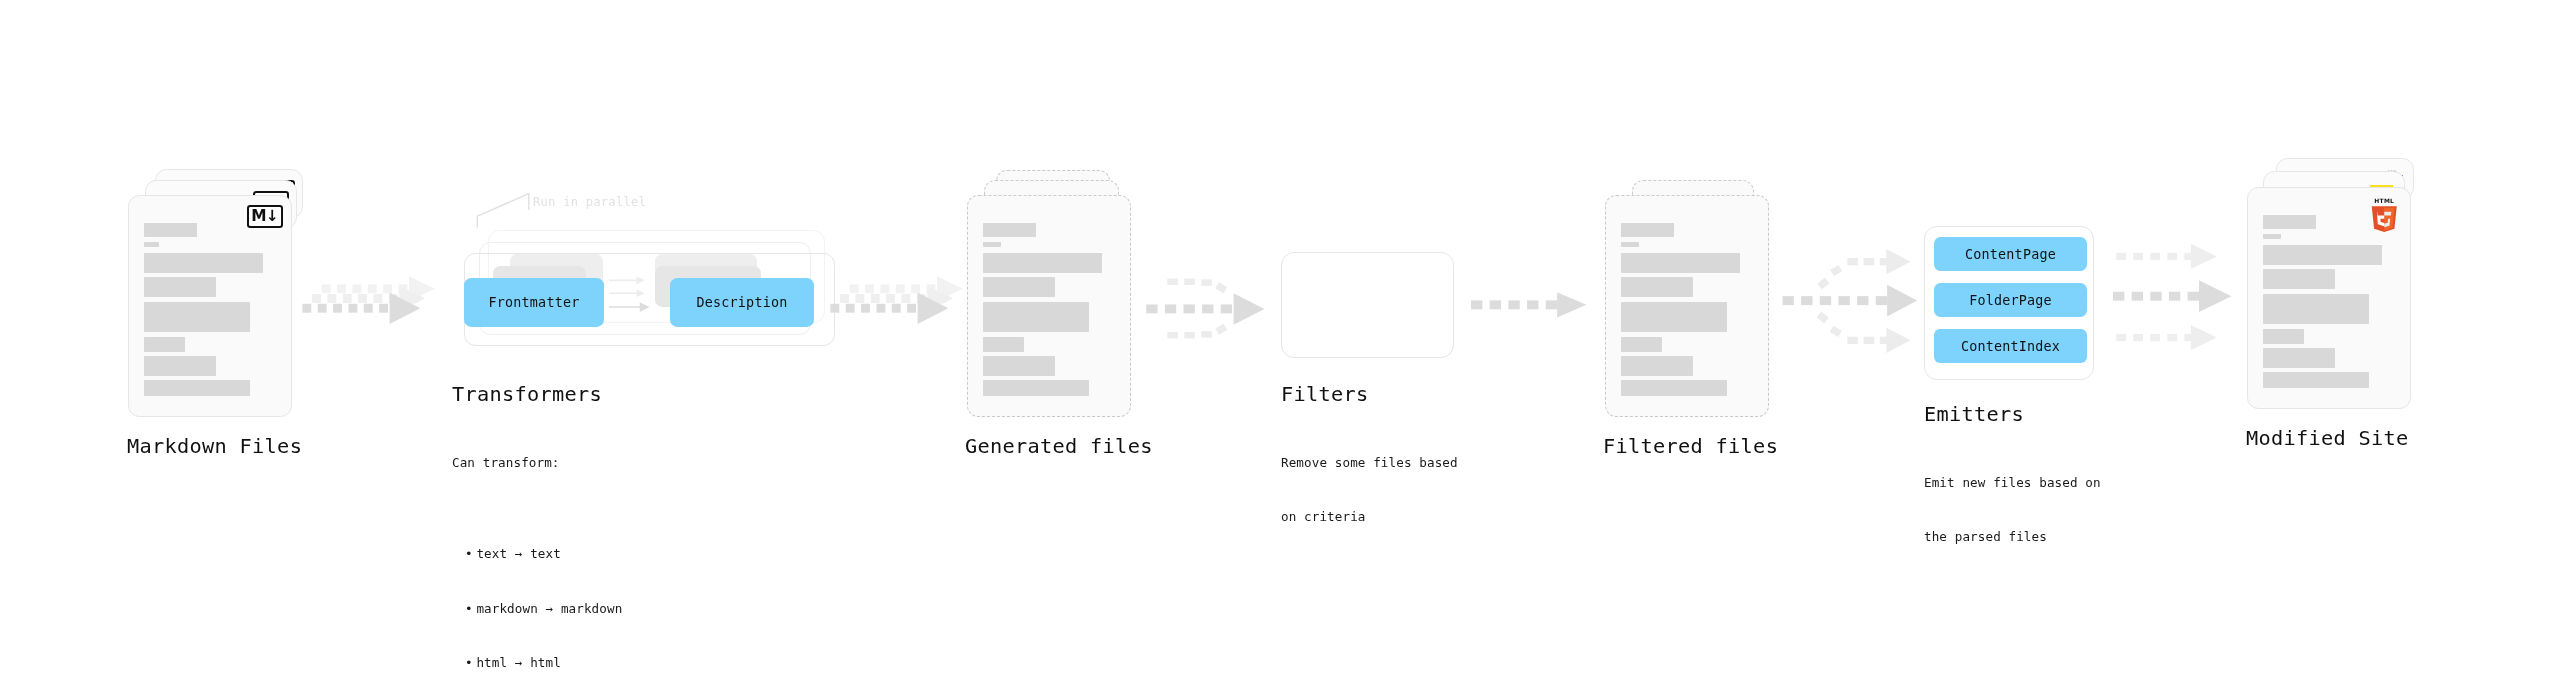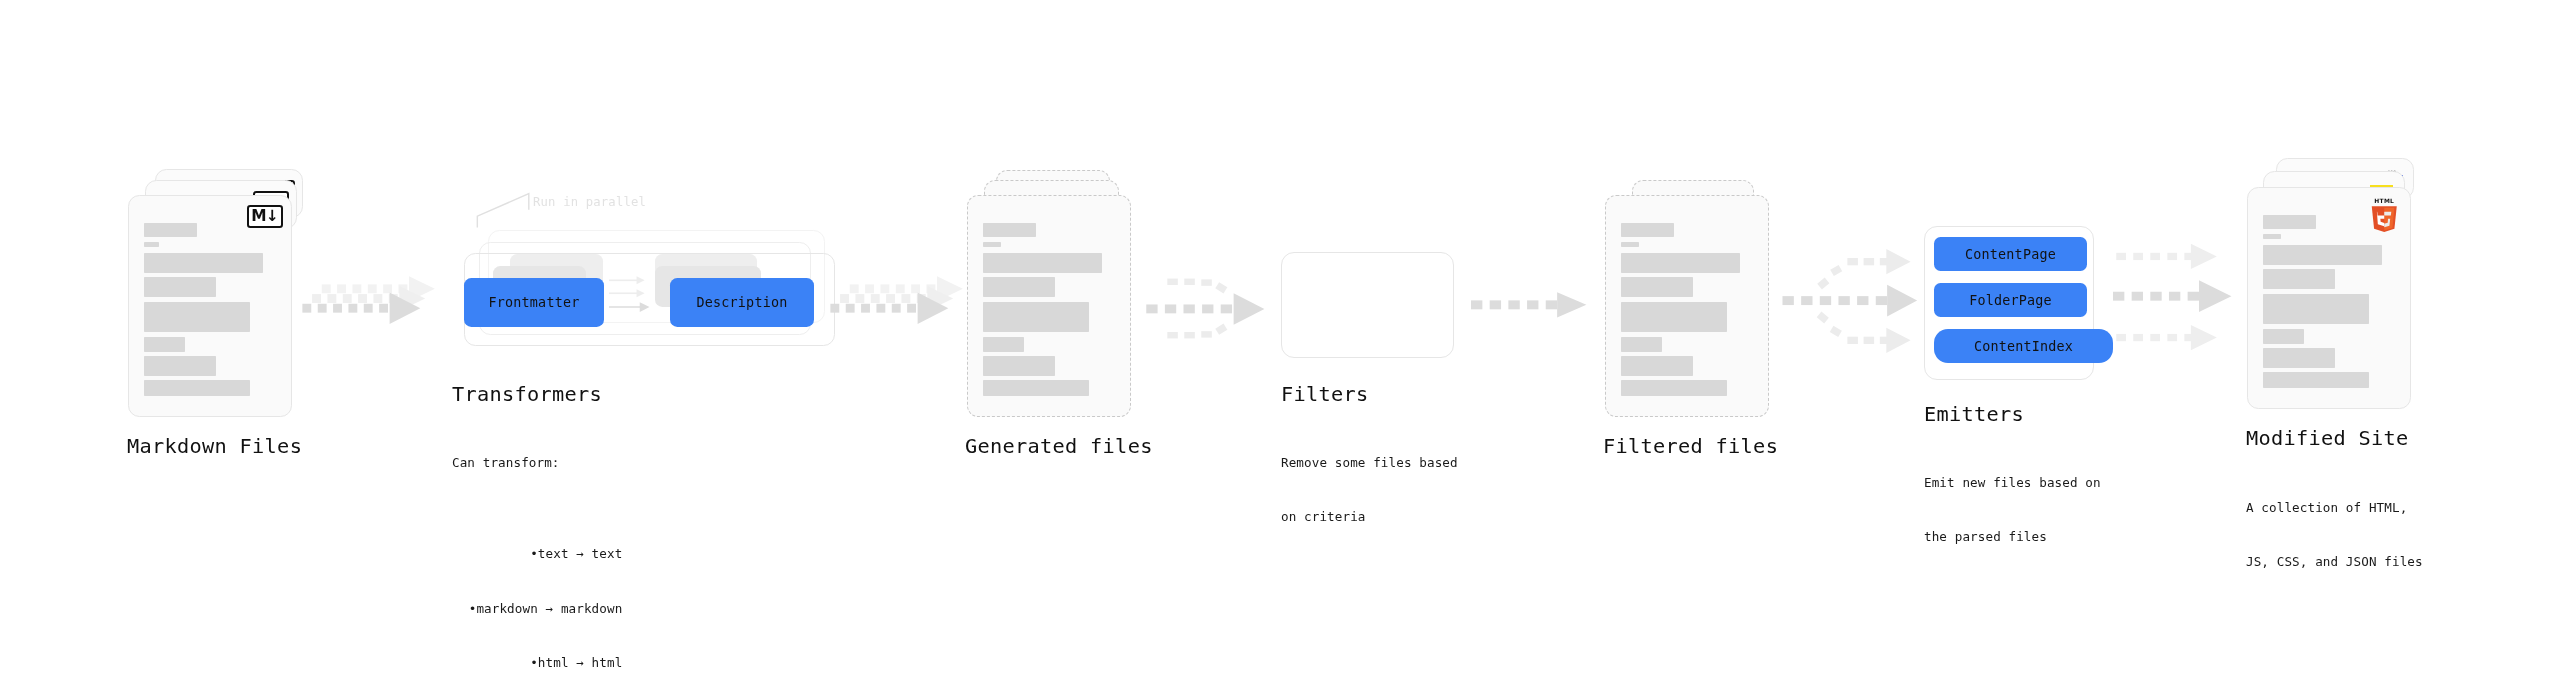--- a/index.html
+++ b/index.html
@@ -88,40 +88,40 @@
     line-height: 1.45;
     color: #1a1a1a;
     white-space: pre;
     letter-spacing: 0.1px;
   }
   .sec-caption ul {
     margin: 0;
     padding: 0 0 0 13px;
     list-style: none;
   }
-  .sec-caption li { white-space: pre; text-align: right; }
+  .sec-caption li { white-space: pre; }
   .sec-caption li::before {
     content: "\2022";
     display: inline-block;
     width: 11.4px;
     color: #1a1a1a;
   }
 
   
   .panel {
     position: absolute;
     box-sizing: border-box;
     border: 1.3px solid #e8e8e8;
     border-radius: 11.4px;
     background: transparent;
   }
   .pill {
     position: absolute;
     box-sizing: border-box;
-    background: #3b82f6;
+    background: #7dd3fc;
     border-radius: 7.3px;
     display: flex;
     align-items: center;
     justify-content: center;
     font-size: 13.4px;
     color: #111;
     white-space: nowrap;
     letter-spacing: 0.2px;
   }
   .parallel-note {
@@ -364,21 +364,21 @@
         <rect x="77" y="74" width="14" height="11"></rect>
       <rect x="100" y="74" width="14" height="11"></rect>
         <rect x="123" y="74" width="14" height="11"></rect>
       <path d="M137 60 L174 79.5 L137 99 Z"></path>
     </g>
   </svg>
 
   <div class="panel" style="left:1924px; top:226px; width:170px; height:154px; border-color:#e6e6e6; border-radius:13px;"></div>
   <div class="pill" style="left:1934px; top:237px; width:153px; height:34px; border-radius:6.5px;">ContentPage</div>
   <div class="pill" style="left:1934px; top:283px; width:153px; height:34px; border-radius:6.5px;">FolderPage</div>
-  <div class="pill" style="left:1934px; top:329px; width:179px; height:34px; border-radius:14px;">ContentIndex</div>
+  <div class="pill" style="left:1934px; top:329px; width:153px; height:34px; border-radius:6px;">ContentIndex</div>
   <div class="sec-title" style="left:1924px; top:402px;">Emitters</div>
   <div class="sec-caption" style="left:1924px; top:437px;">
     <div>Emit new files based on</div>
     <div>the parsed files</div>
   </div>
 
   <svg class="ovl" style="left:2113px; top:230px;" width="146" height="134" viewBox="0 0 180 165">
     <g fill="#eeeeee">
       <rect x="4" y="28" width="12" height="9"></rect>
         <rect x="25" y="28" width="12" height="9"></rect>
@@ -428,19 +428,15 @@
       <div class="line" style="left:14.6px; top:46px; width:18.7px; height:4.9px;"></div>
       <div class="line" style="left:14.6px; top:57px; width:119px; height:19.5px;"></div>
       <div class="line" style="left:14.6px; top:81px; width:72px; height:19.5px;"></div>
       <div class="line" style="left:14.6px; top:106px; width:106px; height:30px;"></div>
       <div class="line" style="left:14.6px; top:141px; width:41px; height:14.6px;"></div>
       <div class="line" style="left:14.6px; top:160px; width:72px; height:19.5px;"></div>
       <div class="line" style="left:14.6px; top:184px; width:106px; height:16.3px;"></div>
     </div>
   </div>
   <div class="sec-title" style="left:2246px; top:426px;">Modified Site</div>
-  <div class="sec-caption" style="left:2246px; top:462px;">
-    <div>A collection of HTML,</div>
-    <div>JS, CSS, and JSON files</div>
-  </div>
 
 </div>
 
 
 </body></html>

